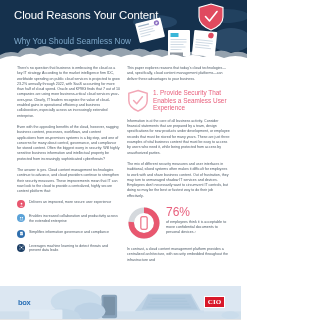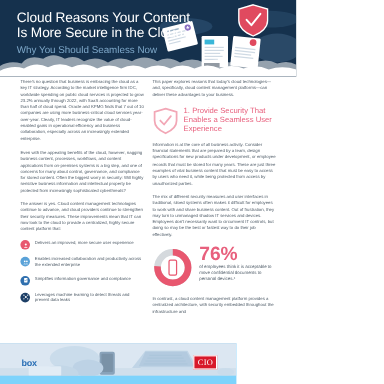--- a/index.html
+++ b/index.html
@@ -46,36 +46,36 @@
 
   
   .sec-head{display:flex;align-items:flex-start;margin:0 0 6px 0;}
   .sec-icon{flex:0 0 auto;width:22px;height:24px;margin-right:4px;margin-top:1px;}
   .sec-title{color:#e8607d;font-size:6.4px;line-height:7.8px;font-weight:400;padding-top:1px;}
 
   
   .stat{display:flex;align-items:flex-start;margin:7px 0 7px 0;}
   .donut{flex:0 0 auto;width:34px;height:34px;margin-right:5px;}
   .stat-body{padding-top:1px;}
-  .stat-num{color:#e8607d;font-size:16px;line-height:11px;font-weight:700;}
+  .stat-num{color:#e8607d;font-size:12px;line-height:11px;font-weight:400;}
   .stat-desc{color:#4d5a66;font-size:3.7px;line-height:5.2px;margin-top:2px;}
 
   
-  .footer{position:absolute;left:0;bottom:0;width:197px;height:34px;overflow:hidden;background:#7dd3fc;}
+  .footer{position:absolute;left:0;bottom:0;width:241px;height:34px;overflow:hidden;background:#e5e5e5;}
   .footer-photo{position:absolute;inset:0;}
   .footer-logo-box{
     position:absolute;left:18px;top:12px;color:#2a6fb5;font-size:7.5px;
     font-weight:700;letter-spacing:-0.3px;line-height:9px;
   }
   .footer-logo-cio{
     position:absolute;right:16px;top:10px;background:#d8182a;
     padding:1px 2.5px;border:0.5px solid #ffffff;
   }
   .footer-logo-cio span{
-    color:#ffffff;font-family:"Liberation Serif",serif;font-weight:400;
+    color:#ffffff;font-family:"Liberation Serif",serif;font-weight:700;
     font-size:7px;line-height:8px;letter-spacing:0.2px;display:block;
   }
   .footer-divider{position:absolute;left:0;top:0;width:247px;height:1px;background:#cfdce8;}
 </style>
 </head>
 <body>
 
 <div class="page">
 
   <div class="hero">
@@ -263,17 +263,16 @@
 
     <div class="footer-logo-box">box</div>
 
     <div class="footer-logo-cio">
       <span>CIO</span>
     </div>
   </div>
 
   <div class="hero-title">
     <span>Cloud Reasons Your Content</span><br>
-    <span>Is More Secure in the Cloud</span>
   </div>
   <div class="hero-sub">Why You Should Seamless Now</div>
 
 </div>
 
 </body></html>

